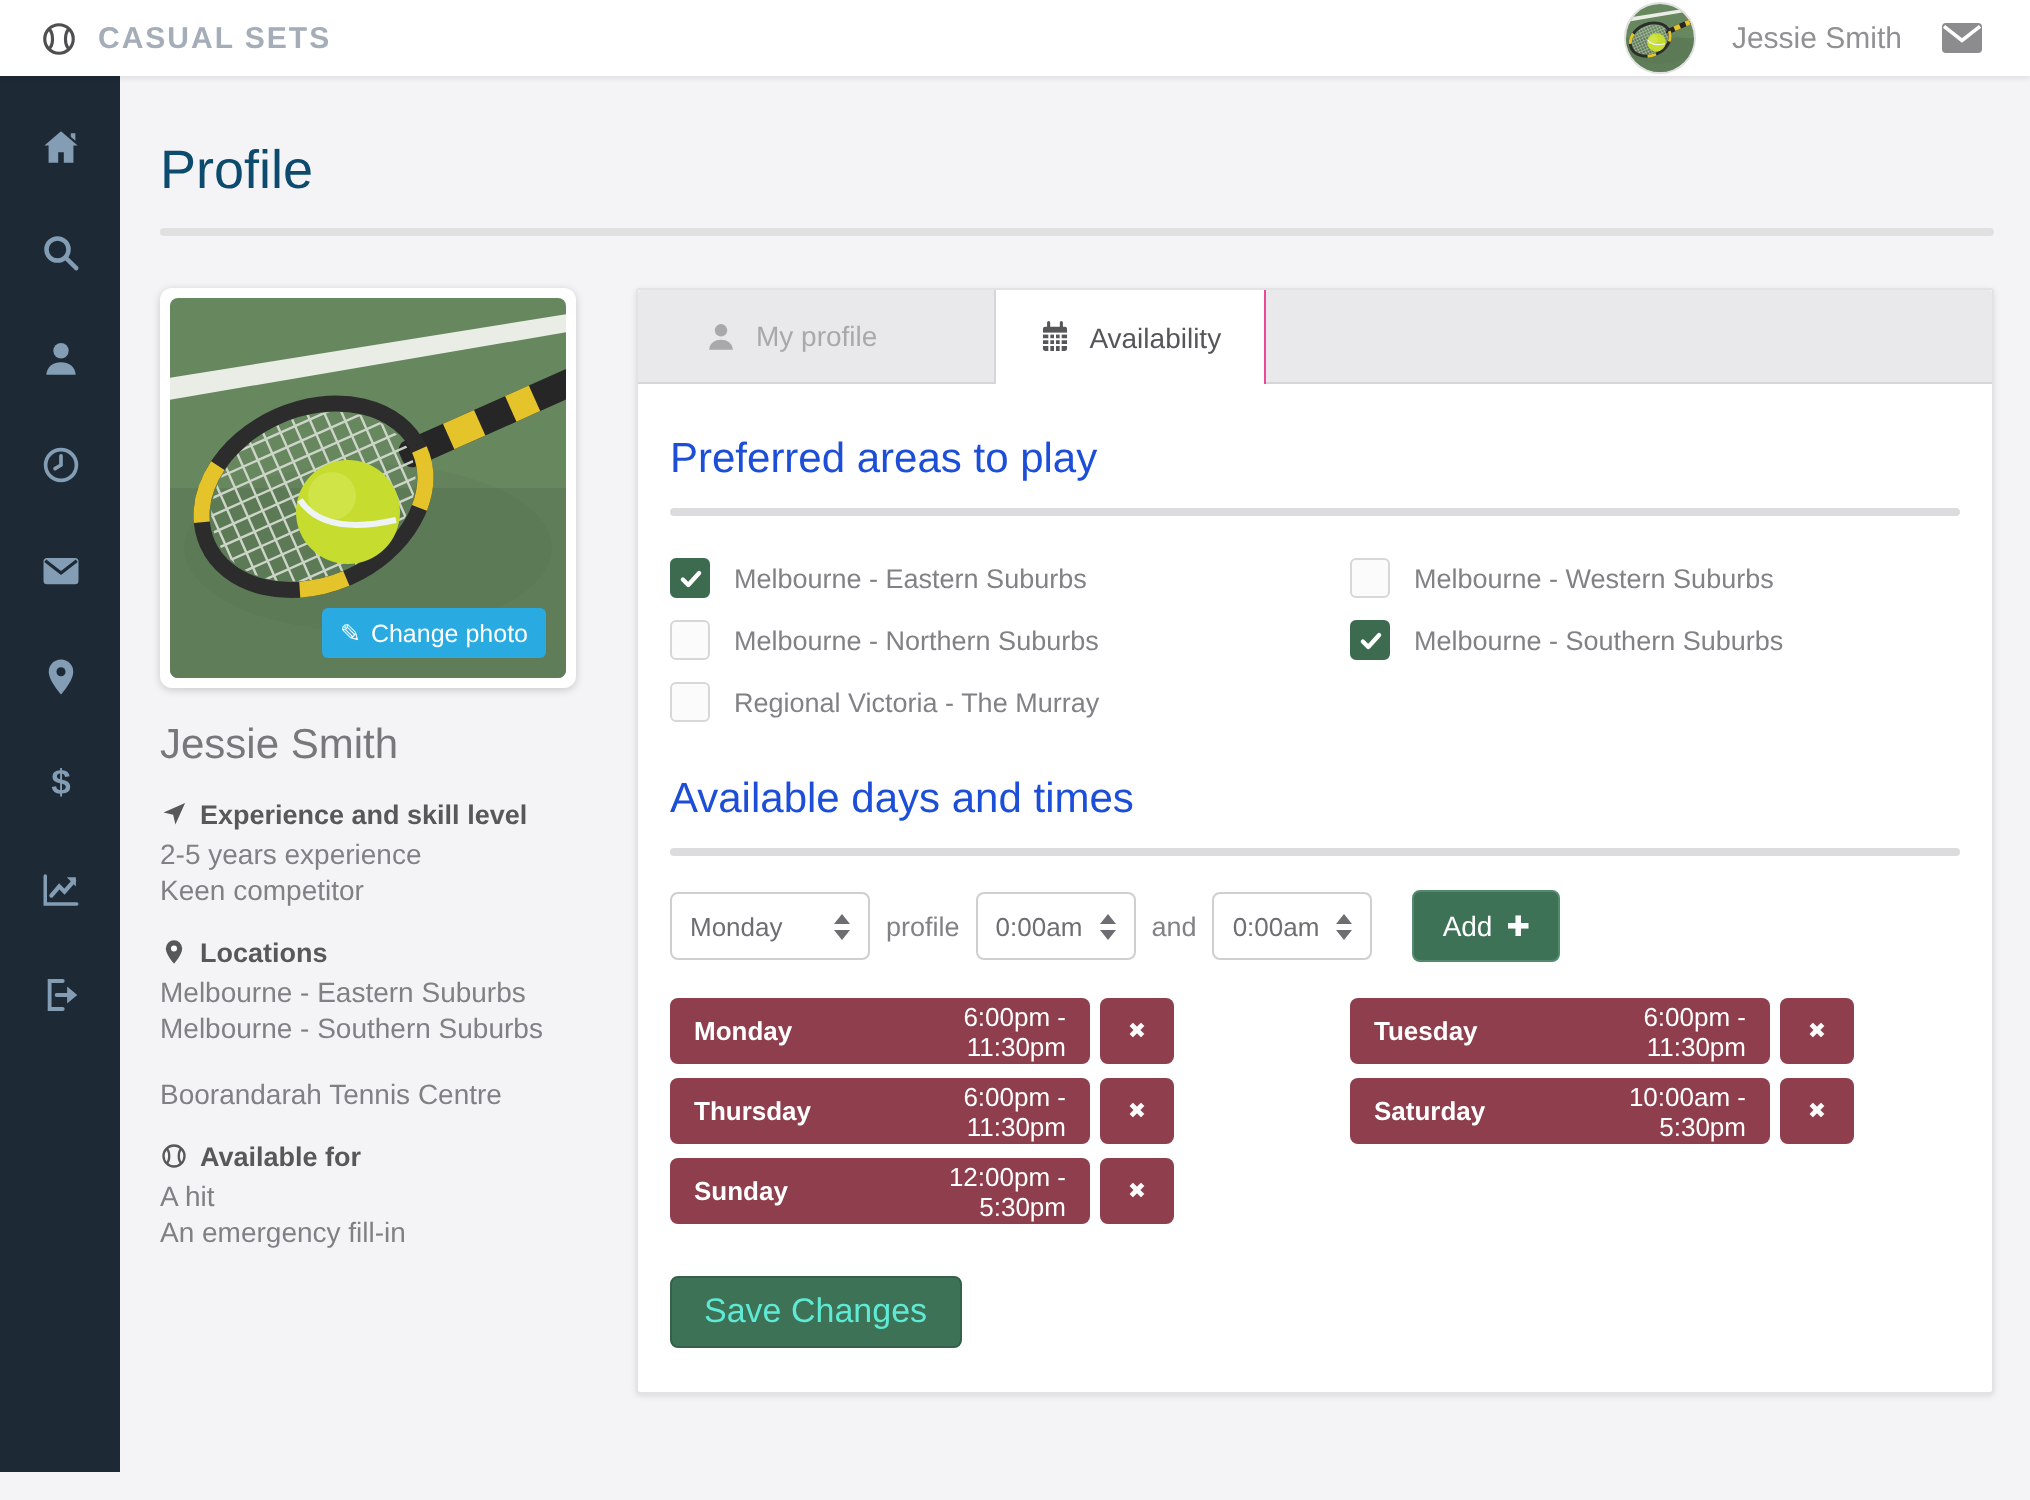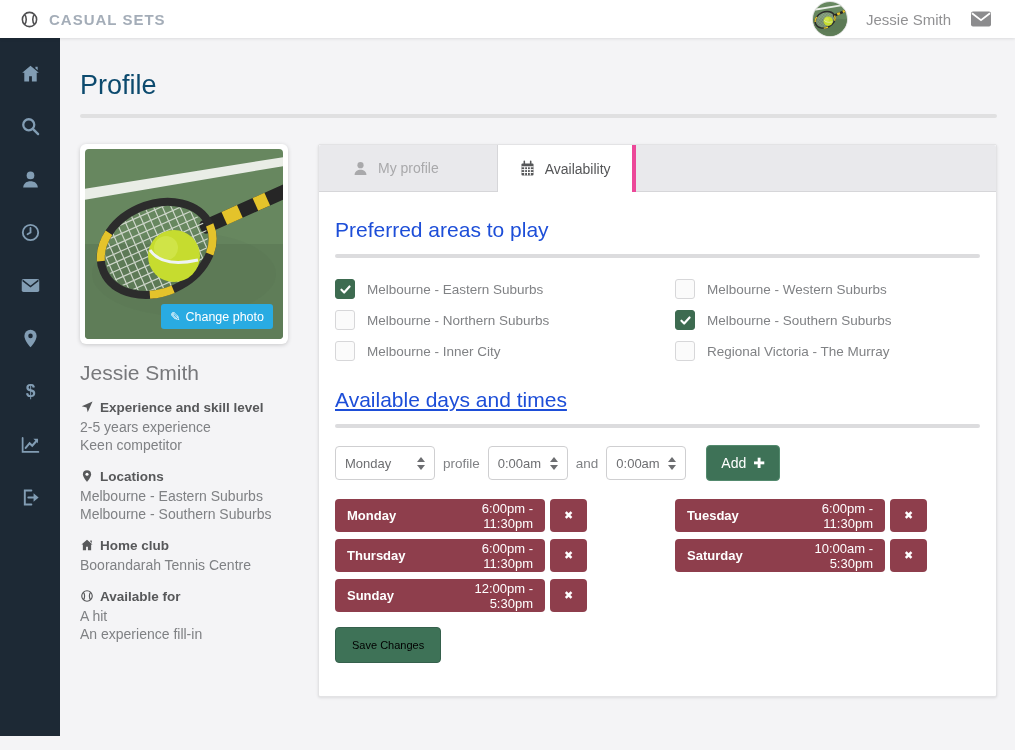--- a/index.html
+++ b/index.html
@@ -53,37 +53,37 @@
 
   
   .panel { flex:1; height:553px; background:#fff; border:1px solid #e3e3e5;
     border-radius:2px; box-shadow:0 1px 3px rgba(0,0,0,.10); }
   .tab-bar { height:47px; background:#e9e9ec; border-bottom:1px solid #d6d6d9;
     display:flex; padding-left:12px; border-radius:2px 2px 0 0;gap:37px; }
   .tab { display:flex; align-items:center; gap:9px; padding:0 21px;
     font-size:14px; color:#a9a9ab; cursor:pointer; position:relative; }
   .tab svg { width:17px; height:17px; }
   .tab.active { background:#fff; color:#555658;
-    border-left:1px solid #d6d6d9; border-right:4px solid #ec4899;
+    border-left:1px solid #d6d6d9; border-right:1px solid #ec4899;
     margin-bottom:-1px; z-index:2; }
   .panel-content { padding:26px 16px 0 16px; }
   h3.section-title { font-size:21px; font-weight:400; color:#1d4ed8; }
   .panel .rule { margin-top:12px; background:#dcdcde; }
 
   .areas-grid { display:grid; grid-template-columns:340px auto; row-gap:11px; margin-top:21px; }
   .area-item { display:flex; align-items:center; gap:12px; }
   .checkbox { width:20px; height:20px; border-radius:3px; background:#fbfbfb;
     border:1px solid #d7d7d9; flex:none; cursor:pointer;
     display:flex; align-items:center; justify-content:center; }
   .checkbox svg { width:13px; height:13px; display:none; }
   .checkbox.checked { background:var(--check-green,#3d6b50); border-color:var(--check-green,#3d6b50); }
   .checkbox.checked svg { display:block; }
   .area-label { font-size:13.5px; color:#808285; }
 
-  .times-title { margin-top:27px;text-decoration:underline; }
+  .times-title { margin-top:27px; }
   .slot-form { display:flex; align-items:center; gap:8px; margin-top:17px; }
   .select { height:34px; background:#fff; border:1px solid #cfcfd1; border-radius:4px;
     display:flex; align-items:center; justify-content:space-between;
     padding:0 9px; cursor:pointer; }
   .select-value { font-size:13px; color:#6d6e71; }
   .spinner { display:flex; flex-direction:column; gap:3px; align-items:center; }
   .spinner i { display:block; width:0; height:0; border-left:4px solid transparent;
     border-right:4px solid transparent; }
   .spinner .up { border-bottom:5px solid #6d6e71; }
   .spinner .down { border-top:5px solid #6d6e71; }
@@ -100,23 +100,23 @@
     margin-top:18px; justify-content:start; }
   .slot-cell { display:flex; gap:5px; align-items:stretch; }
   .slot-pill { width:210px; height:33px; background:var(--pill-maroon,#8e3e4c);
     border-radius:4px; display:flex; align-items:center; color:#fff; padding:0 12px; }
   .slot-day { font-size:13px; font-weight:700; width:72px; }
   .slot-time { font-size:13px; flex:1; text-align:right;margin-left:24px; }
   .slot-x { width:37px; height:33px; background:var(--pill-maroon,#8e3e4c);
     border:none; border-radius:4px; color:#fff; font-size:11px; font-weight:700;
     cursor:pointer; display:flex; align-items:center; justify-content:center; font-family:inherit; }
 
-  .btn-save { margin-top:15px; height:36px; padding:0 16px;
+  .btn-save { margin-top:26px; height:36px; padding:0 16px;
     background:var(--accent-green,#40705a); border:1px solid #35604c; border-radius:4px;
-    color:#000000; font-size:11px; cursor:pointer; font-family:inherit; }
+    color:#5eead4; font-size:17px; cursor:pointer; font-family:inherit; }
 </style>
 </head>
 <body>
 
 <svg width="0" height="0" style="position:absolute">
   <defs>
     <clipPath id="rc">
         <ellipse cx="72" cy="94" rx="53" ry="40"></ellipse>
       </clipPath>
     <symbol id="tennis-scene" viewBox="0 0 200 190" preserveAspectRatio="xMidYMid slice">
@@ -261,40 +261,33 @@
               <path d="M12 2a7 7 0 0 0-7 7c0 5.3 7 13 7 13s7-7.7 7-13a7 7 0 0 0-7-7z"></path>
               <circle cx="12" cy="9" r="2.6" fill="#fff"></circle>
               </svg>
             <span>Locations</span>
           </div>
           <div class="detail-line">Melbourne - Eastern Suburbs</div>
           <div class="detail-line">Melbourne - Southern Suburbs</div>
         </div>
 
         <div class="detail-section">
-          <div class="detail-head">
-            <svg viewBox="0 0 24 24" fill="currentColor">
-              <path d="M12 3 2.5 11.2h2.4V21h5.5v-6h3.2v6h5.5v-9.8h2.4z"></path>
-                <path d="M17.6 4.2h2.6v4.2l-2.6-2.3z"></path>
-              </svg>
-            <span>Home club</span>
-          </div>
           <div class="detail-line">Boorandarah Tennis Centre</div>
         </div>
 
         <div class="detail-section">
           <div class="detail-head">
             <svg viewBox="0 0 24 24" fill="none" stroke="currentColor" stroke-width="2">
               <circle cx="12" cy="12" r="9"></circle>
               <path d="M5.5 5.5c3.2 2.6 3.2 10.4 0 13M18.5 5.5c-3.2 2.6-3.2 10.4 0 13"></path>
               </svg>
             <span>Available for</span>
           </div>
           <div class="detail-line">A hit</div>
-          <div class="detail-line">An experience fill-in</div>
+          <div class="detail-line">An emergency fill-in</div>
         </div>
       </div>
 
       <section class="panel">
         <div class="tab-bar">
           <div class="tab">
             <svg viewBox="0 0 24 24" fill="currentColor">
               <circle cx="12" cy="7.3" r="4.4"></circle>
                 <path d="M3.6 21c.4-4.8 4-7.1 8.4-7.1s8 2.3 8.4 7.1z"></path>
               </svg>
@@ -341,25 +334,20 @@
               <span class="checkbox checked">
                 <svg viewBox="0 0 24 24" fill="none" stroke="#fff" stroke-width="4" stroke-linecap="round" stroke-linejoin="round">
                     <path d="m4.5 12.5 5 5 10-11"></path>
                   </svg>
                 </span>
               <span class="area-label">Melbourne - Southern Suburbs</span>
             </div>
             <div class="area-item">
               <span class="checkbox">
                 </span>
-              <span class="area-label">Melbourne - Inner City</span>
-            </div>
-            <div class="area-item">
-              <span class="checkbox">
-                </span>
               <span class="area-label">Regional Victoria - The Murray</span>
             </div>
           </div>
 
           <h3 class="section-title times-title">Available days and times</h3>
           <div class="rule"></div>
 
           <div class="slot-form">
             <div class="select sel-day">
               <span class="select-value">Monday</span>

